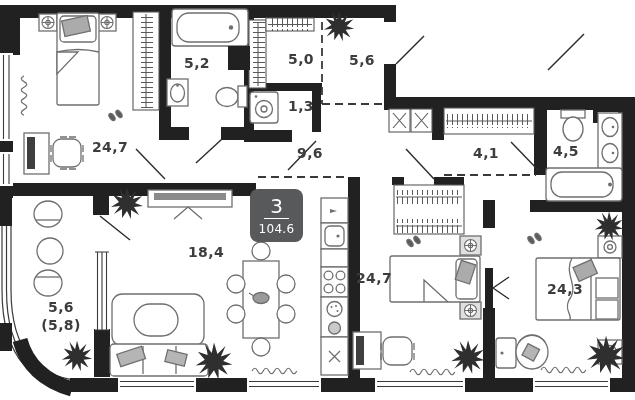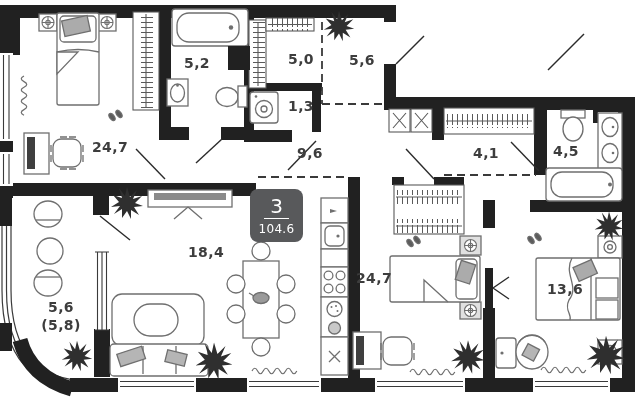--- a/index.html
+++ b/index.html
@@ -320,20 +320,20 @@
 <div class="room-label" style="left:301px;top:59px">5,0</div>
 <div class="room-label" style="left:362px;top:60px">5,6</div>
 <div class="room-label" style="left:301px;top:106px">1,3</div>
 <div class="room-label" style="left:310px;top:153px">9,6</div>
 <div class="room-label" style="left:486px;top:153px">4,1</div>
 <div class="room-label" style="left:566px;top:151px">4,5</div>
 <div class="room-label" style="left:206px;top:252px">18,4</div>
 <div class="room-label" style="left:61px;top:307px">5,6</div>
 <div class="room-label" style="left:61px;top:325px">(5,8)</div>
 <div class="room-label" style="left:374px;top:278px">24,7</div>
-<div class="room-label" style="left:565px;top:289px">13,6</div>
+<div class="room-label" style="left:565px;top:289px">24,3</div>
 
 <div class="badge">
   <div class="badge-count">3</div>
   <div class="badge-area">104.6</div>
 </div>
 
 </div>
 
 </body></html>

